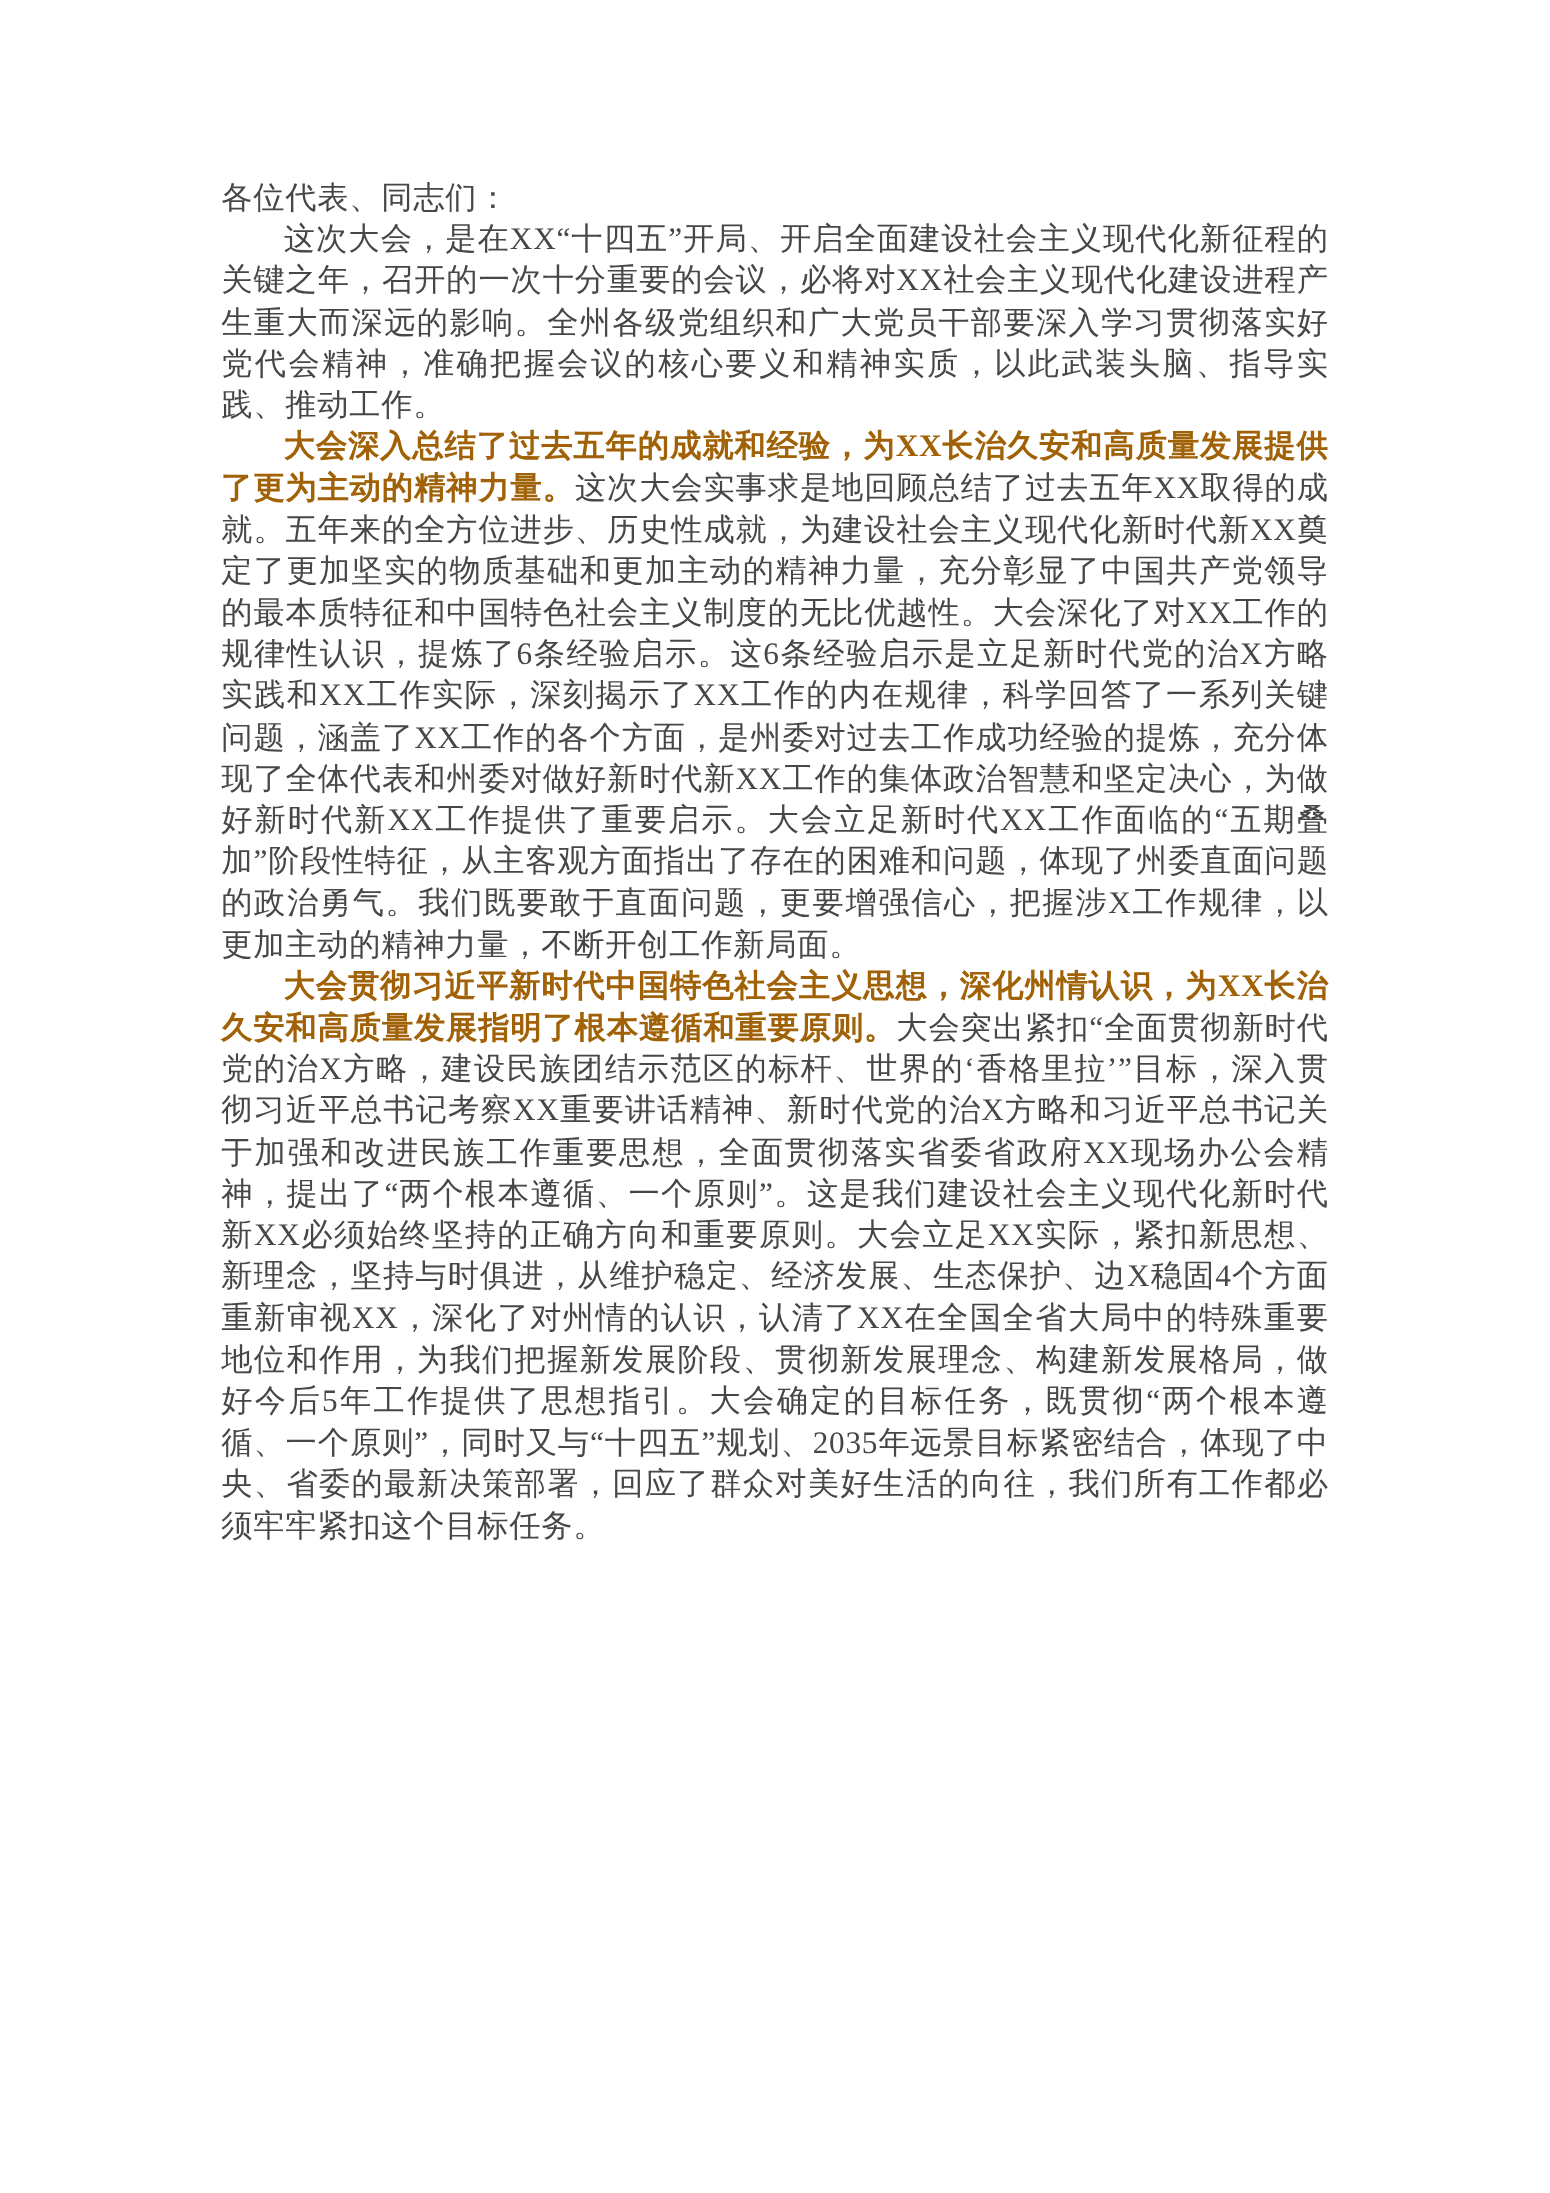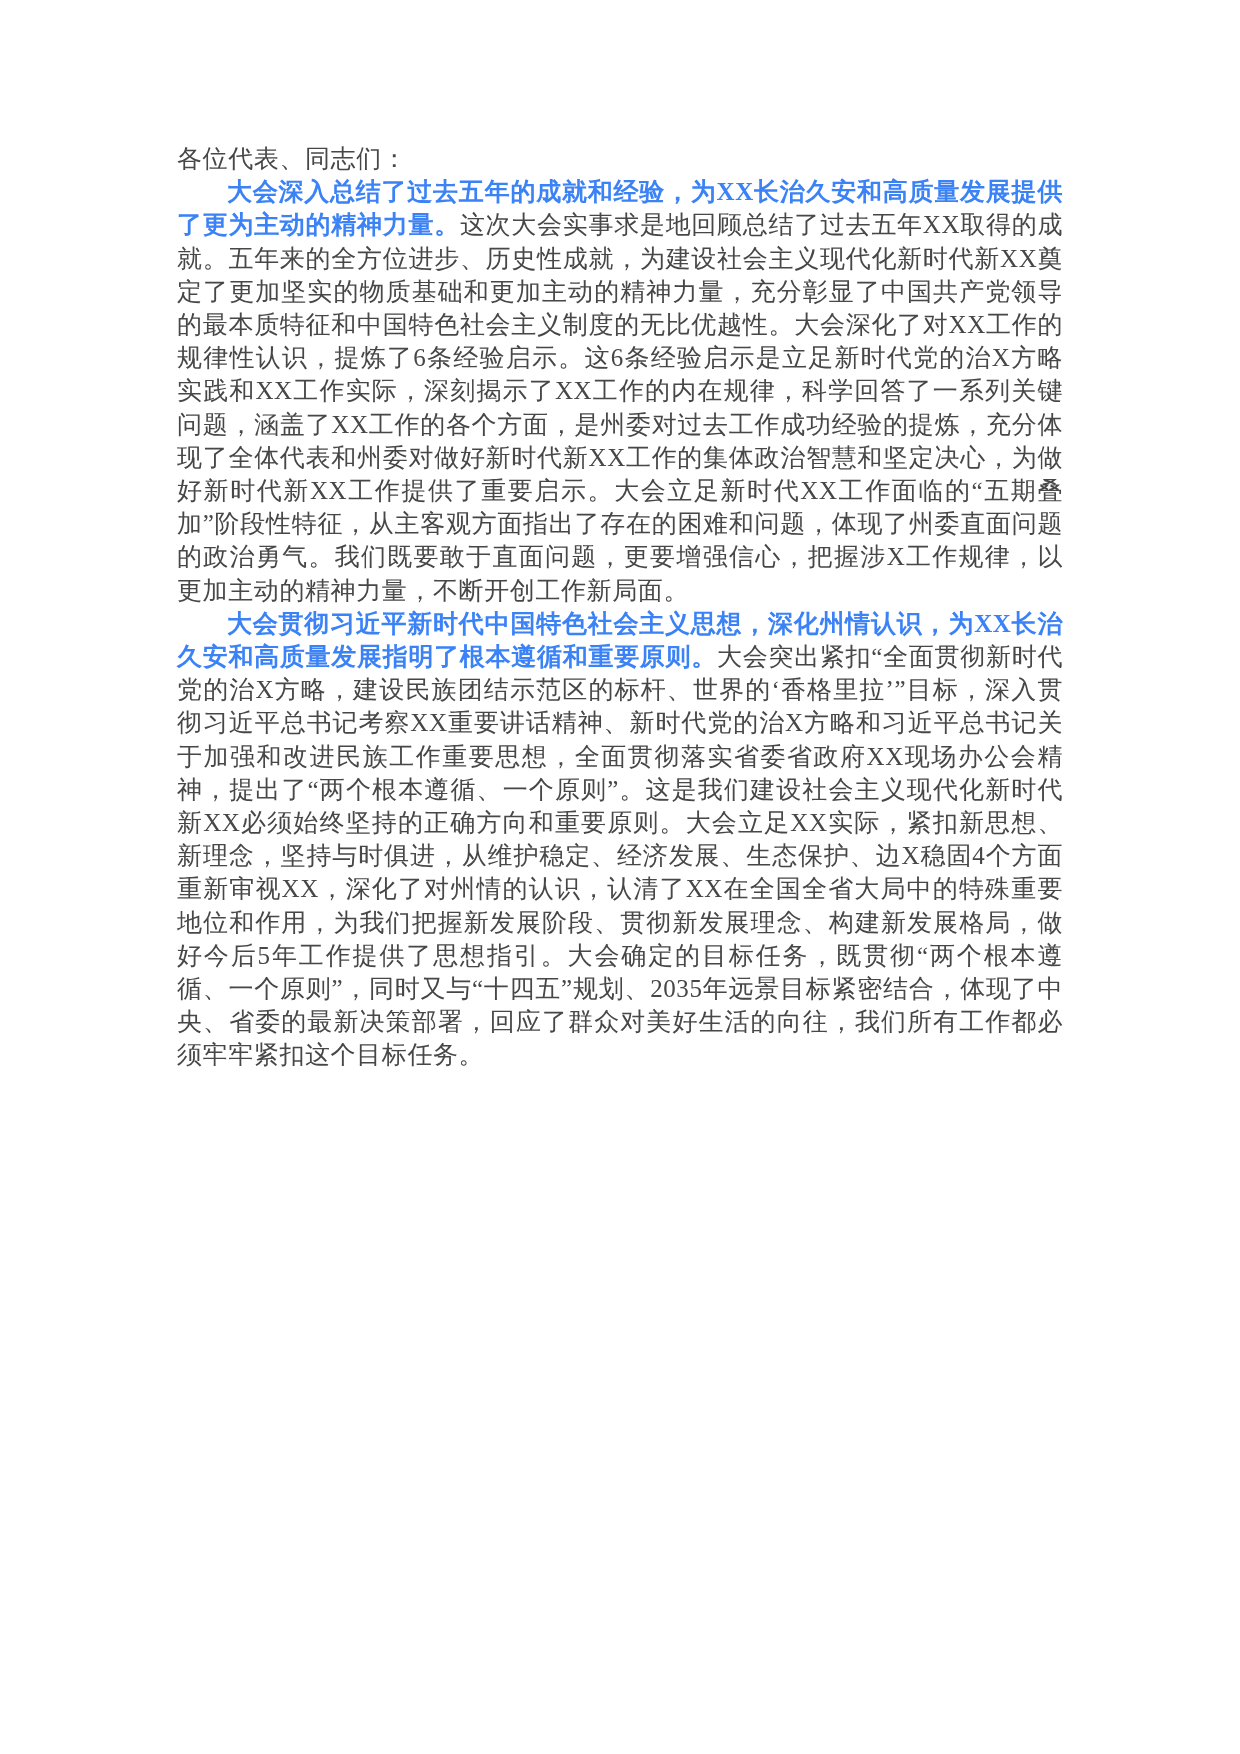--- a/index.html
+++ b/index.html
@@ -28,32 +28,33 @@
   .doc p.para {
     margin: 0;
     padding: 0;
     text-indent: 2em;
   }
   .doc p.para.salutation {
     text-indent: 0;
   }
   .doc .lead {
     font-weight: bold;
-    color: #3b82f6;
+    color: #a16207;
   }
 </style>
 </head>
 <body>
 
 <div class="page">
   <div class="doc">
 
     <p class="para salutation"><span class="lead"></span><span>各位代表、同志们：</span></p>
 
 
+    <p class="para"><span class="lead"></span><span>这次大会，是在XX“十四五”开局、开启全面建设社会主义现代化新征程的关键之年，召开的一次十分重要的会议，必将对XX社会主义现代化建设进程产生重大而深远的影响。全州各级党组织和广大党员干部要深入学习贯彻落实好党代会精神，准确把握会议的核心要义和精神实质，以此武装头脑、指导实践、推动工作。</span></p>
 
     <p class="para"><span class="lead">大会深入总结了过去五年的成就和经验，为XX长治久安和高质量发展提供了更为主动的精神力量。</span><span>这次大会实事求是地回顾总结了过去五年XX取得的成就。五年来的全方位进步、历史性成就，为建设社会主义现代化新时代新XX奠定了更加坚实的物质基础和更加主动的精神力量，充分彰显了中国共产党领导的最本质特征和中国特色社会主义制度的无比优越性。大会深化了对XX工作的规律性认识，提炼了6条经验启示。这6条经验启示是立足新时代党的治X方略实践和XX工作实际，深刻揭示了XX工作的内在规律，科学回答了一系列关键问题，涵盖了XX工作的各个方面，是州委对过去工作成功经验的提炼，充分体现了全体代表和州委对做好新时代新XX工作的集体政治智慧和坚定决心，为做好新时代新XX工作提供了重要启示。大会立足新时代XX工作面临的“五期叠加”阶段性特征，从主客观方面指出了存在的困难和问题，体现了州委直面问题的政治勇气。我们既要敢于直面问题，更要增强信心，把握涉X工作规律，以更加主动的精神力量，不断开创工作新局面。</span></p>
 
     <p class="para"><span class="lead">大会贯彻习近平新时代中国特色社会主义思想，深化州情认识，为XX长治久安和高质量发展指明了根本遵循和重要原则。</span><span>大会突出紧扣“全面贯彻新时代党的治X方略，建设民族团结示范区的标杆、世界的‘香格里拉’”目标，深入贯彻习近平总书记考察XX重要讲话精神、新时代党的治X方略和习近平总书记关于加强和改进民族工作重要思想，全面贯彻落实省委省政府XX现场办公会精神，提出了“两个根本遵循、一个原则”。这是我们建设社会主义现代化新时代新XX必须始终坚持的正确方向和重要原则。大会立足XX实际，紧扣新思想、新理念，坚持与时俱进，从维护稳定、经济发展、生态保护、边X稳固4个方面重新审视XX，深化了对州情的认识，认清了XX在全国全省大局中的特殊重要地位和作用，为我们把握新发展阶段、贯彻新发展理念、构建新发展格局，做好今后5年工作提供了思想指引。大会确定的目标任务，既贯彻“两个根本遵循、一个原则”，同时又与“十四五”规划、2035年远景目标紧密结合，体现了中央、省委的最新决策部署，回应了群众对美好生活的向往，我们所有工作都必须牢牢紧扣这个目标任务。</span></p>
 
 
   </div>
 </div>
 
 </body></html>

